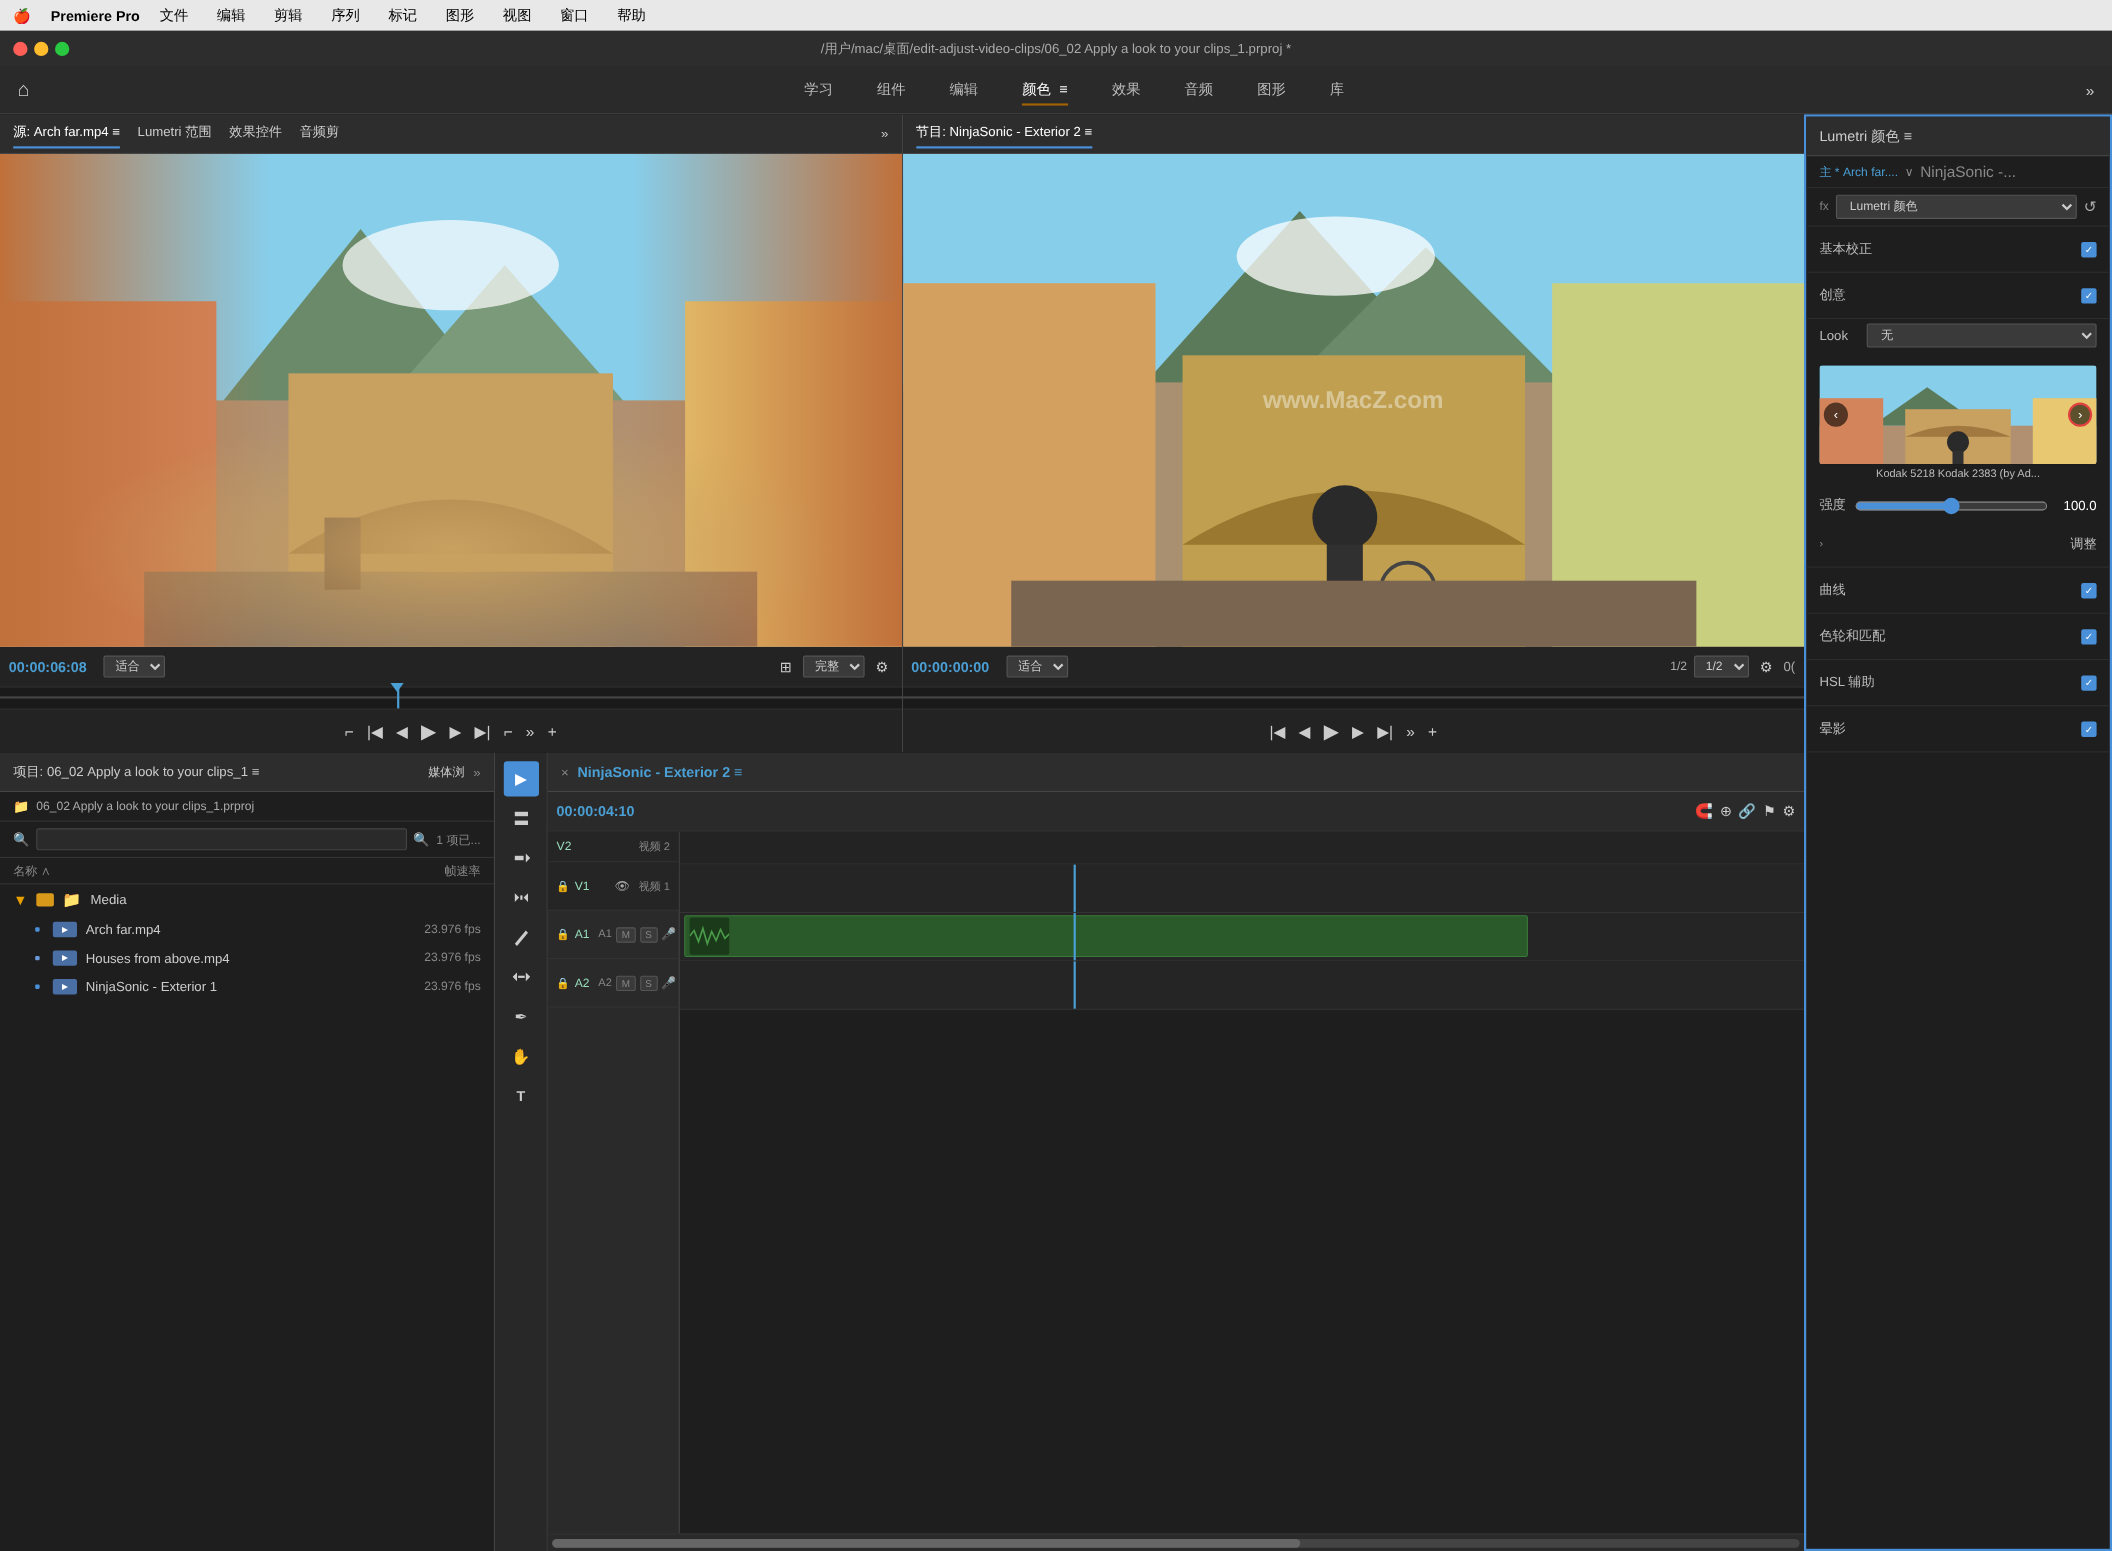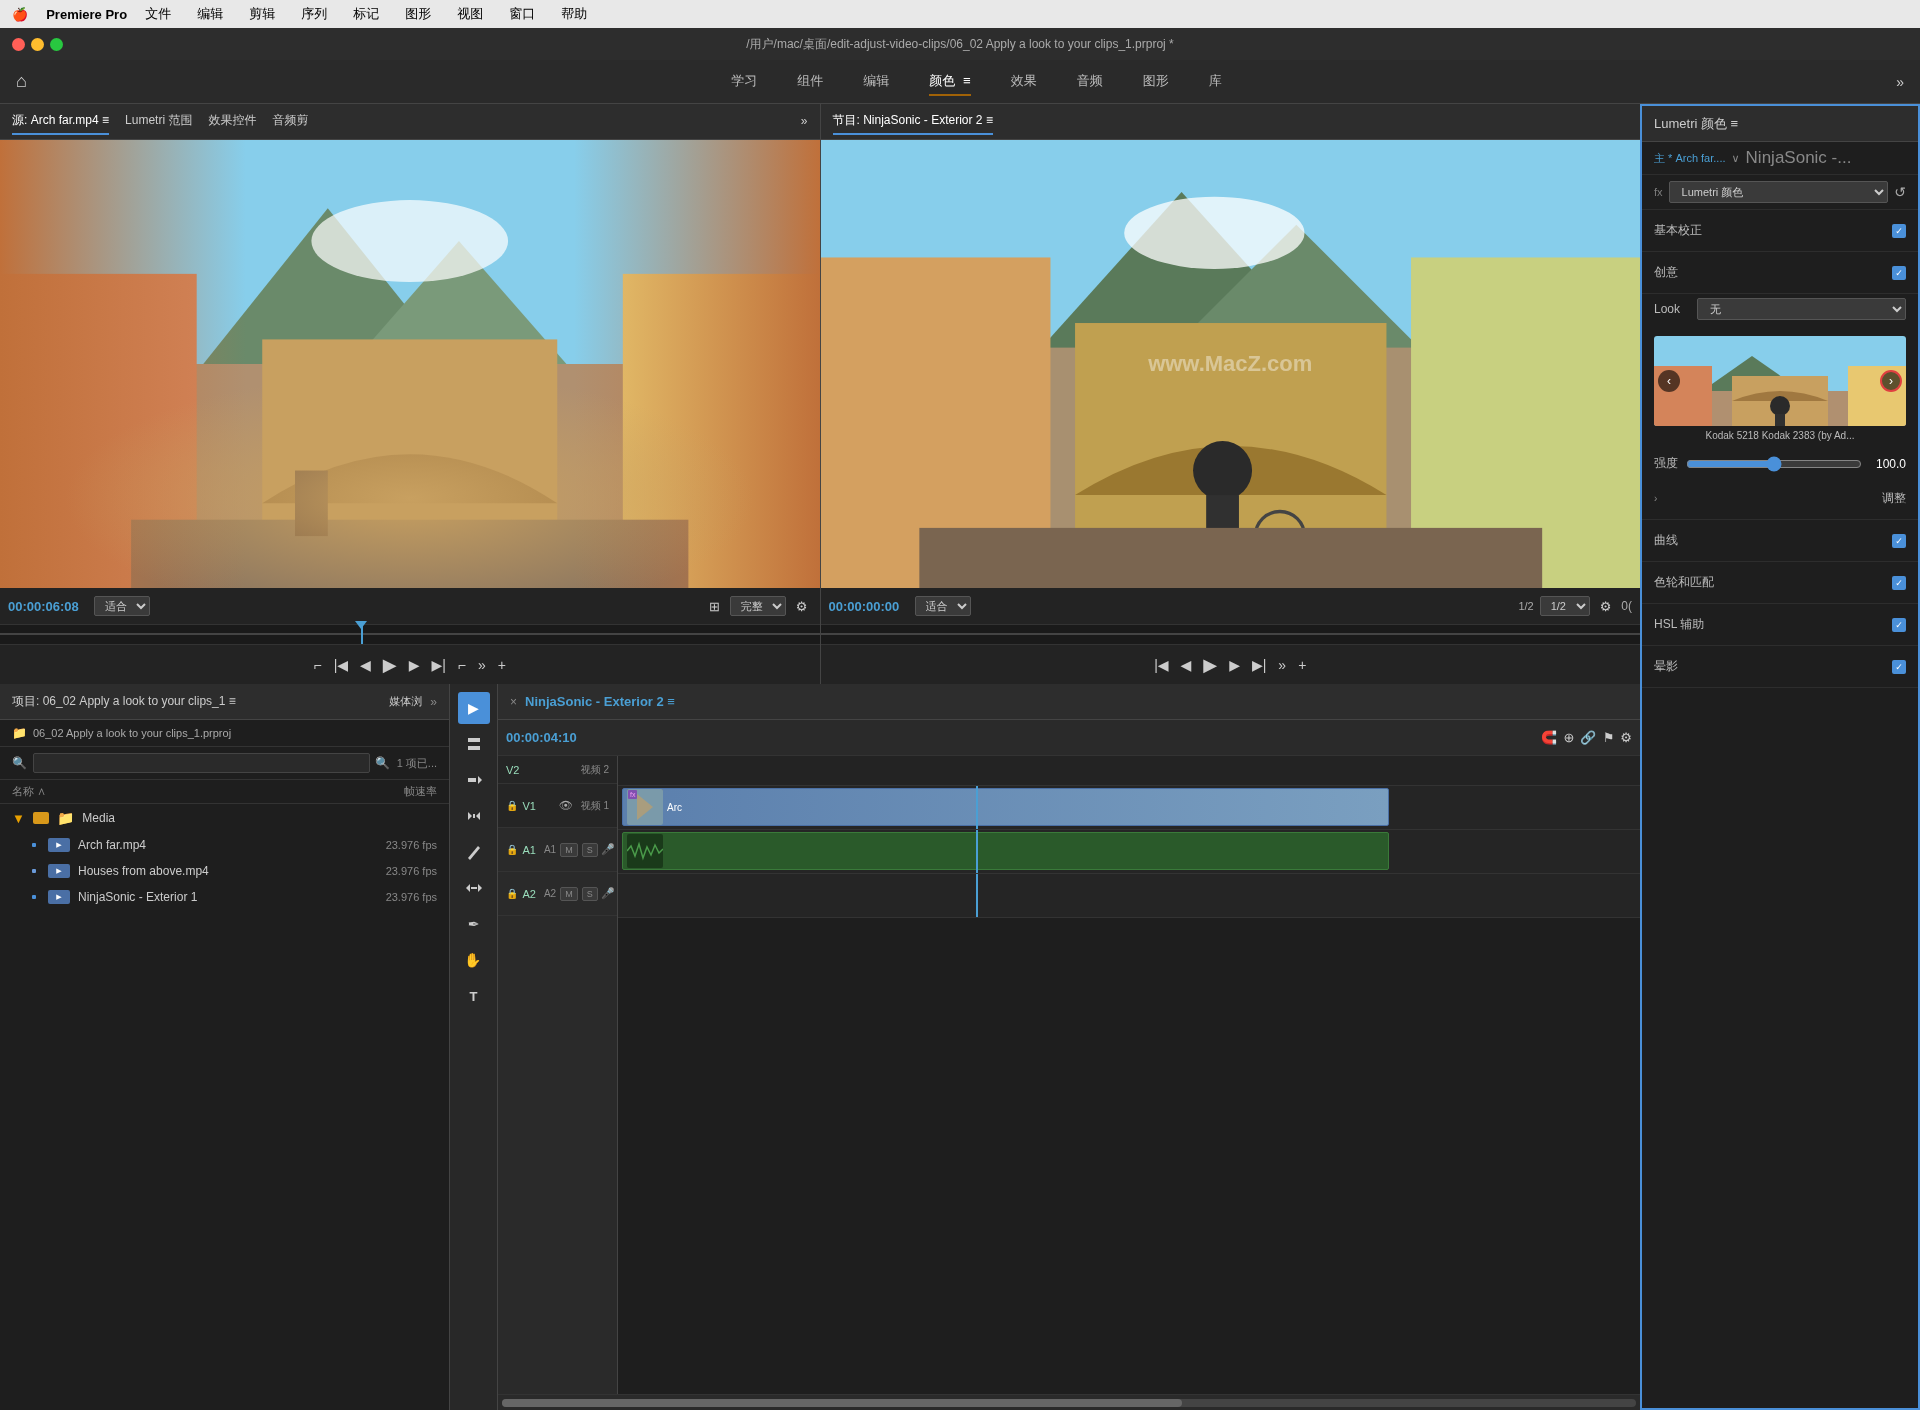--- a/index.html
+++ b/index.html
@@ -508,31 +508,20 @@
               <span style="color:#888;font-size:11px">🎤</span>
             </div>
           </div>
 
           <div id="track-content">
 
             <div class="track-v2"></div>
 
             <div class="track-row" style="height:44px">
 
-              <div class="clip clip-video" style="left:4px;width:75%;min-width:200px">
-                <div style="width:36px;height:36px;background:linear-gradient(to bottom right,#8a6a4a,#4a7aaa);border-radius:2px;flex-shrink:0;position:relative;overflow:hidden;">
-                  <svg width="36" height="36" viewBox="0 0 36 36">
-                    <rect width="36" height="36" fill="#7a9aaa"></rect>
-                    <polygon points="10,5 26,18 10,31" fill="#c8a060" opacity="0.6"></polygon>
-                  </svg>
-                  
-                  <div style="position:absolute;top:1px;left:1px;background:#8050b0;color:#f0a0f0;font-size:7px;padding:1px 2px;border-radius:1px;">fx</div>
-                </div>
-                <span style="color:#fff;font-size:10px;margin-left:4px;white-space:nowrap;overflow:hidden;">Arc</span>
-              </div>
 
               <div style="position:absolute;left:35%;top:0;width:2px;height:100%;background:#4a9fd4;z-index:5"></div>
             </div>
 
             <div class="track-row">
               <div class="clip" style="left:4px;width:75%;min-width:200px;background:#2a5a2a;border:1px solid #3a7a3a;height:38px;top:2px">
                 <div style="width:36px;height:34px;background:#1a3a1a;flex-shrink:0;border-radius:2px;display:flex;align-items:center;justify-content:center;">
                   <svg width="36" height="20" viewBox="0 0 36 20">
                     <polyline points="0,10 4,5 8,15 12,3 16,17 20,6 24,14 28,4 32,12 36,8" stroke="#4a9a4a" stroke-width="1.5" fill="none"></polyline>
                   </svg>
@@ -558,21 +547,21 @@
 
   <div id="lumetri-panel" style="border: 2px solid #4a90d9;">
 
     <div id="lumetri-header">
       <span class="lumetri-title">Lumetri 颜色 ≡</span>
     </div>
 
     <div style="display:flex;align-items:center;padding:6px 12px;gap:6px;border-bottom:1px solid #2d2d2d;">
       <span style="color:#4a9fd4;font-size:11px">主 * Arch far....</span>
       <span style="color:#888;font-size:11px">∨</span>
-      <span style="color:#888;font-size:17px">NinjaSonic -...</span>
+      <span style="color:#888;font-size:14px">NinjaSonic -...</span>
     </div>
 
     <div class="fx-row">
       <span class="fx-label">fx</span>
       <select class="fx-dropdown">
         <option>Lumetri 颜色</option>
       </select>
       <button style="background:none;border:none;color:#aaa;cursor:pointer;font-size:14px;">↺</button>
     </div>
 

